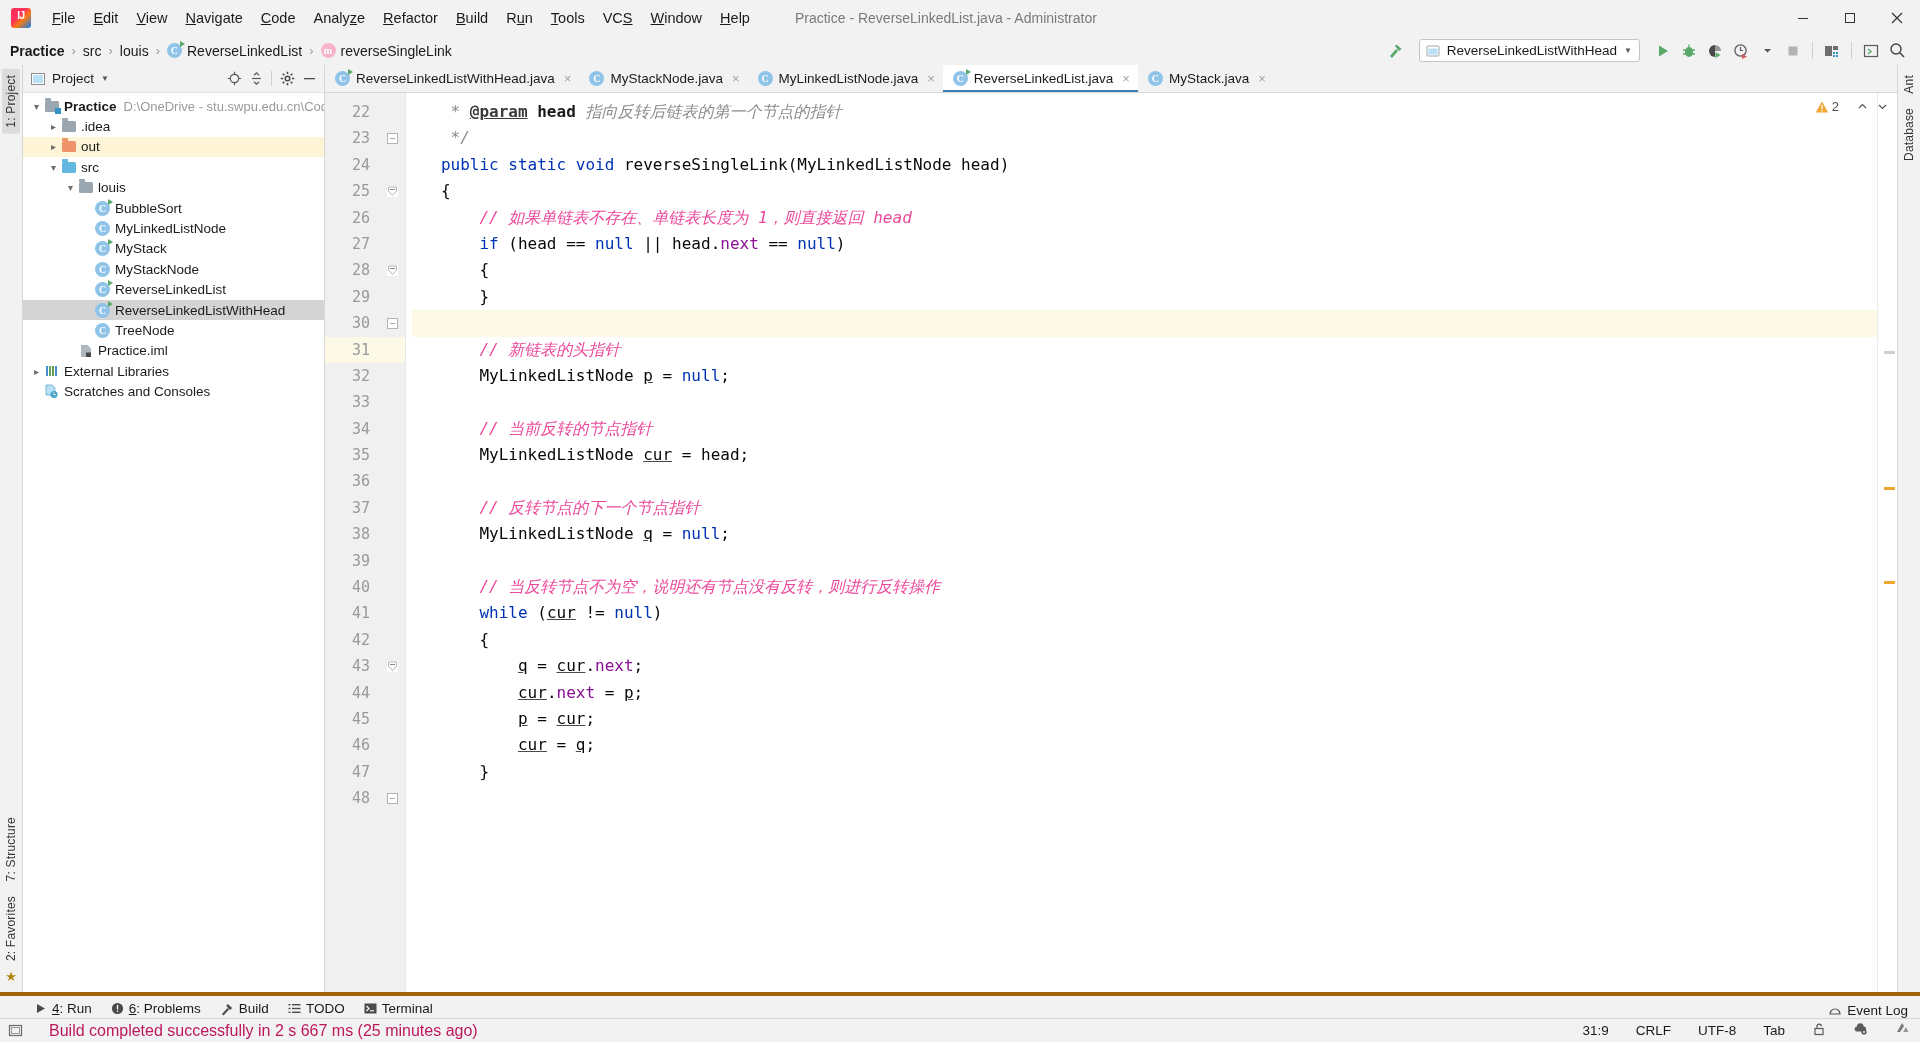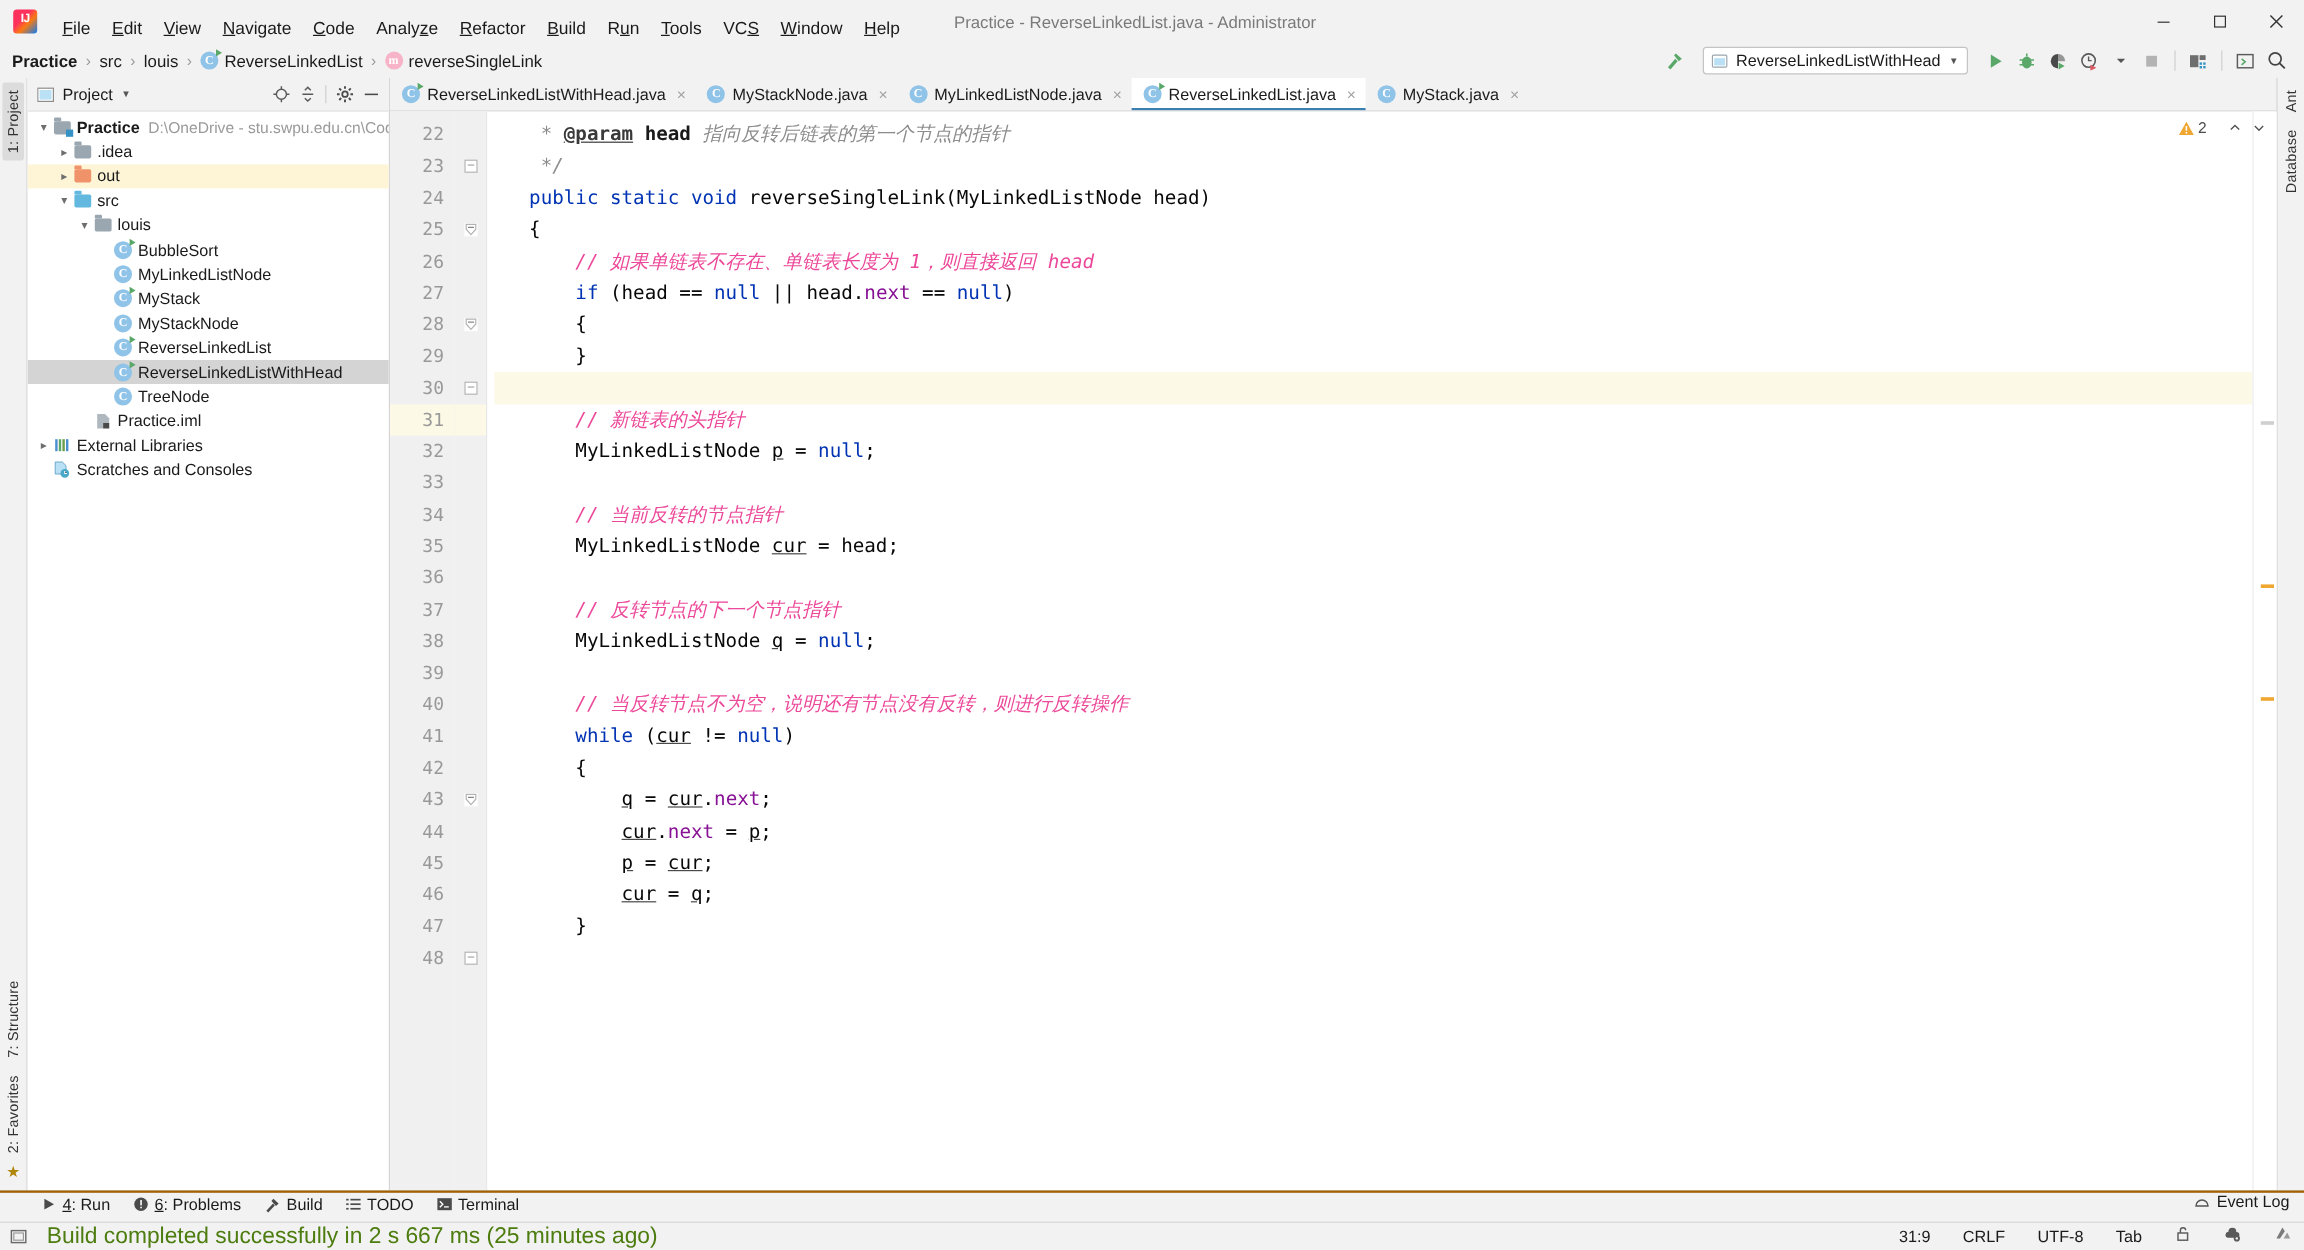--- a/index.html
+++ b/index.html
@@ -24,21 +24,21 @@
     width: 20px; height: 20px; margin-left: 11px; margin-right: 12px;
     border-radius: 3px; flex: 0 0 20px;
     background: linear-gradient(135deg,#fe315d 0%,#fe315d 38%,#f97a12 60%,#087cfa 100%);
     position: relative;
   }
   .app-logo::after {
     content: "IJ"; position: absolute; left: 0; right: 0; top: 2px;
     font-size: 10px; font-weight: bold; color: #fff; text-align: center;
     letter-spacing: -0.5px;
   }
-  .menubar { display: flex; align-items: flex-end; height: 100%; }
+  .menubar { display: flex; align-items: center; height: 100%; }
   .menu-item {
     padding: 4px 9px; font-size: 14.5px; color: #1a1a1a;
     cursor: default; white-space: nowrap;
   }
   .menu-item u { text-decoration: underline; }
   .win-title {
     margin-left: 36px; font-size: 14px; color: #7a7a7a; white-space: nowrap;
   }
   .win-controls {
     position: absolute; right: 0; top: 0; height: 36px;
@@ -217,35 +217,35 @@
   
   .vstrip-right {
     width: 23px; flex: 0 0 23px; background: #f2f2f2;
     border-left: 1px solid #d6d6d6;
     display: flex; flex-direction: column; align-items: center; padding-top: 4px; gap: 2px;
   }
 
   
   .toolwin-bar {
     height: 26px; flex: 0 0 26px; background: #f2f2f2;
-    border-top: 2px solid #a16207;
-    display: flex; align-items: flex-start; padding-left: 26px; position: relative;
+    border-top: 4px solid #a16207;
+    display: flex; align-items: flex-end; padding-left: 26px; position: relative;
   }
   .tw-item {
     display: flex; align-items: center; gap: 5px; padding: 2px 11px 2px 8px;
     font-size: 13.5px; color: #1a1a1a; cursor: default; white-space: nowrap;
   }
   .tw-right { position: absolute; right: 12px; display: flex; align-items: center; gap: 5px; }
 
   .statusbar {
     height: 24px; flex: 0 0 24px; background: #f2f2f2;
     border-top: 1px solid #d6d6d6;
     display: flex; align-items: center; padding-left: 8px; position: relative;
   }
-  .sb-msg { font-size: 19px; color: #4d7c0f; margin-left: 16px; white-space: nowrap;}
+  .sb-msg { font-size: 16px; color: #be185d; margin-left: 26px; white-space: nowrap;}
   .sb-right {
     position: absolute; right: 10px; display: flex; align-items: center; gap: 27px;
   }
   .sb-cell { font-size: 13.5px; color: #1a1a1a; cursor: default; white-space: nowrap;}
 
   
   .cls-icon { width: 15px; height: 15px; border-radius: 50%;
     background: #8fc3e8; color: #fff; font-size: 10px; font-weight: bold;
     display: flex; align-items: center; justify-content: center;
     font-family: "Liberation Serif", serif; position: relative; }

